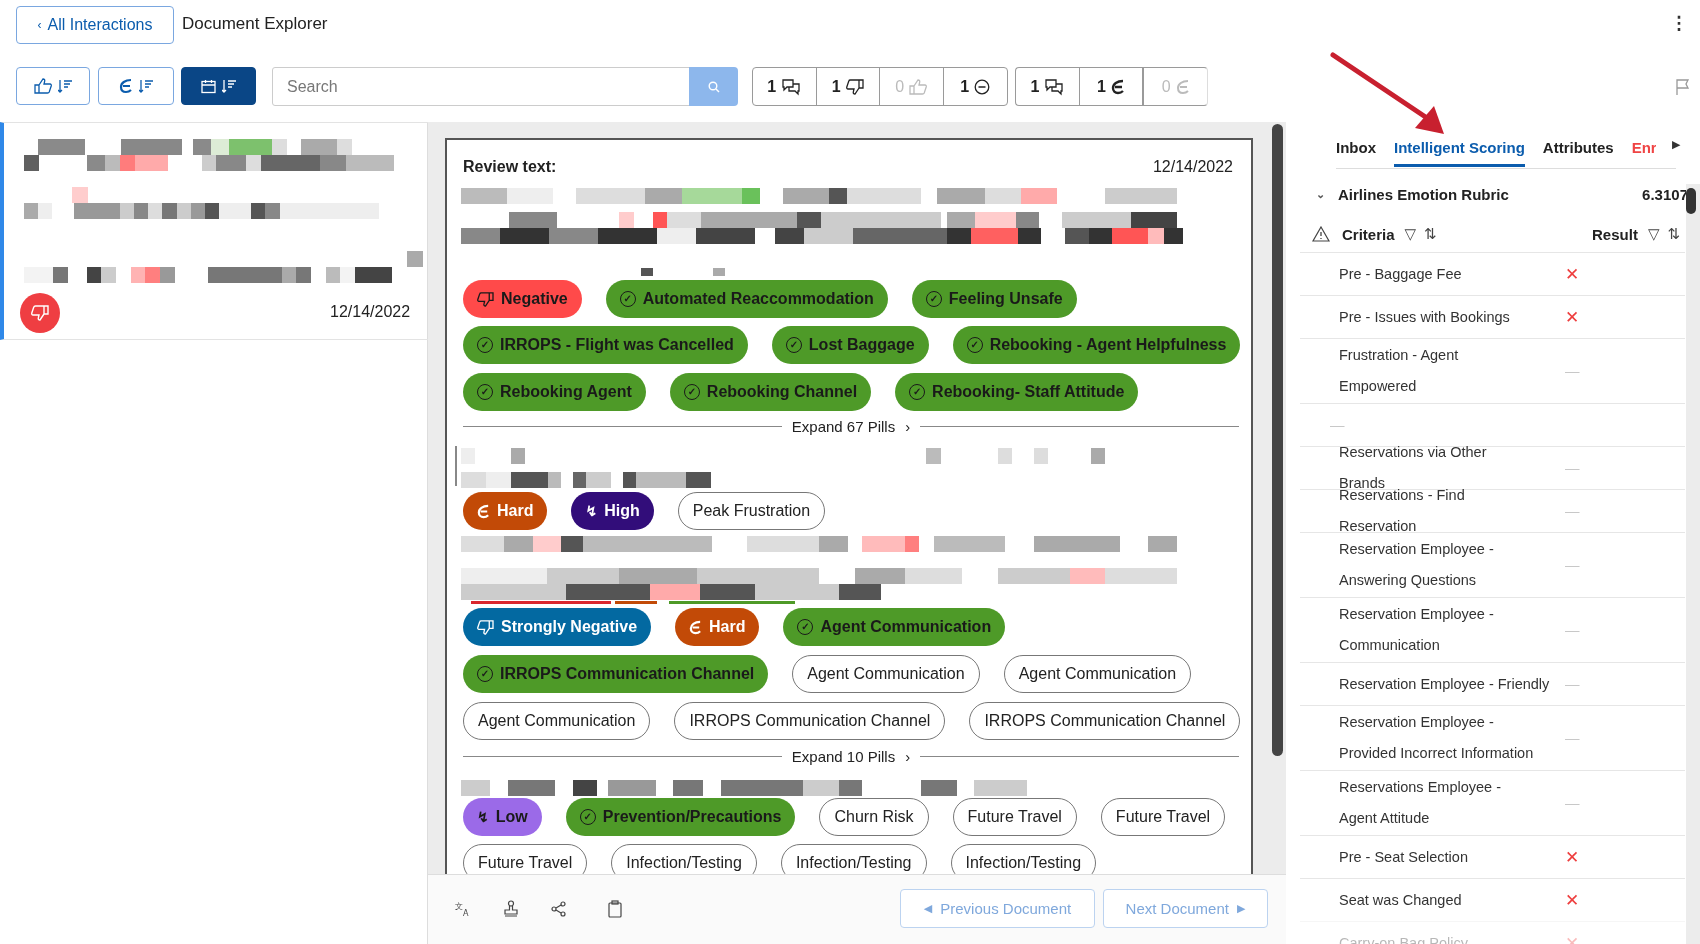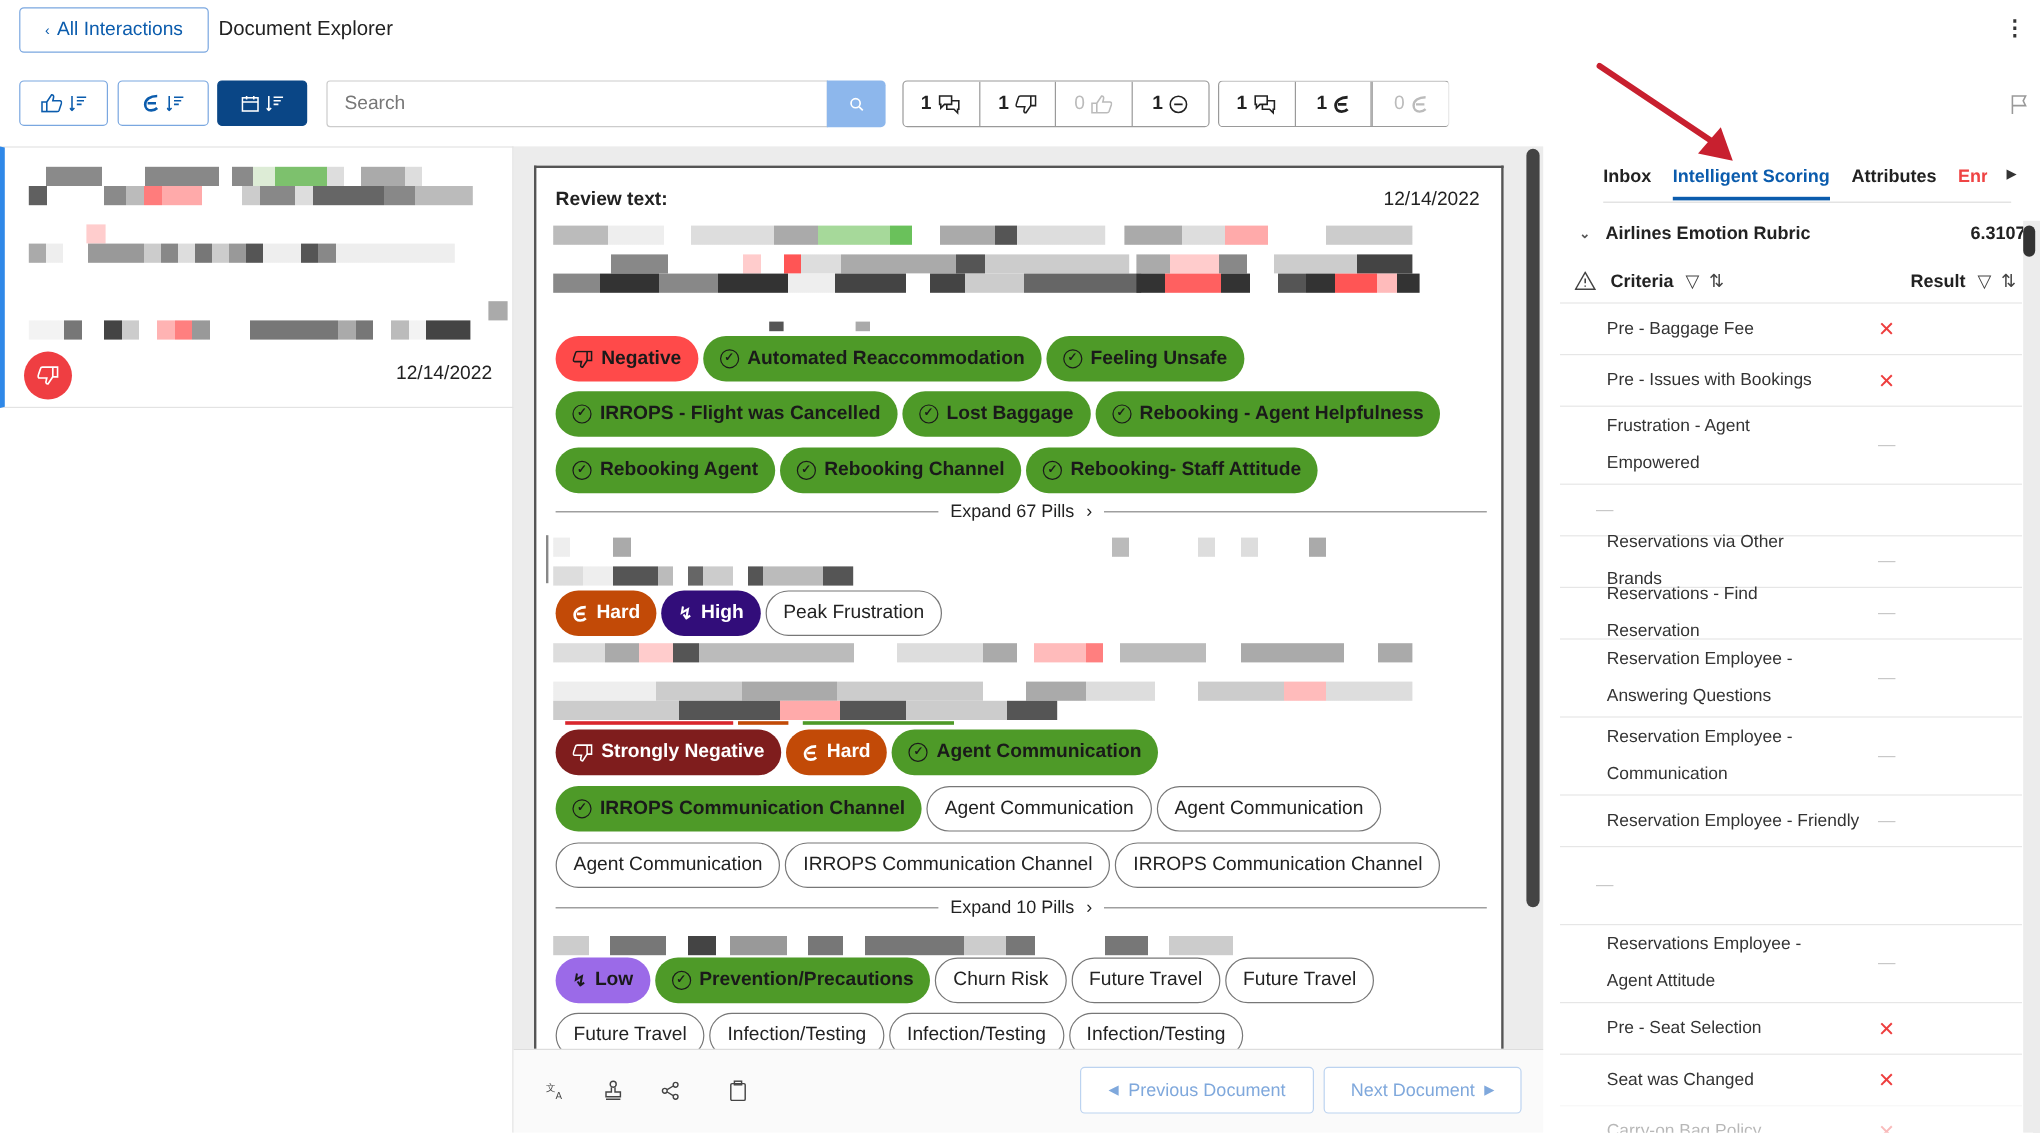--- a/index.html
+++ b/index.html
@@ -23,25 +23,25 @@
 
 .left-list{left:0;top:122px;width:428px;height:822px;border-right:1px solid #ddd}
 .doc-card{left:0;top:122px;width:428px;height:218px;border-left:4px solid #2f88e8;border-top:1px solid #e3e3e3;border-bottom:1px solid #e3e3e3}
 .pix{position:absolute;height:16px}
 
 .center-bg{left:428px;top:122px;width:858px;height:752px;background:#ececec}
 .doc-box{left:445px;top:138px;width:808px;height:740px;background:#fff;border:2px solid #555;border-bottom:none;overflow:hidden}
 .vscroll{left:1272px;top:124px;width:11px;height:632px;background:#444;border-radius:6px}
 .review-label{left:16px;top:18px;font-size:16px;font-weight:bold;color:#222}
 .review-date{right:18px;top:18px;font-size:16px;color:#222}
-.pill-row{position:absolute;left:16px;display:flex;gap:4px}
+.pill-row{position:absolute;left:16px;display:flex;gap:24px}
 .pill{height:38px;border-radius:19px;padding:0 14px;display:flex;align-items:center;gap:7px;font-size:16px;white-space:nowrap}
 .pill.green{background:#4e9a28;color:#1a1a1a;font-weight:bold}
 .pill.red{background:#ff4a4a;color:#1a1a1a;font-weight:bold}
-.pill.dred{background:#7f1d1d;color:#fff;font-weight:bold}
+.pill.dred{background:#0369a1;color:#fff;font-weight:bold}
 .pill.orange{background:#c24a07;color:#fff;font-weight:bold}
 .pill.purple{background:#320d7a;color:#fff;font-weight:bold}
 .pill.lavender{background:#9b6ae8;color:#1a1a1a;font-weight:bold}
 .pill.outline{background:#fff;border:1px solid #777;color:#222}
 .chk{width:16px;height:16px;border:1.5px solid #1a1a1a;border-radius:50%;display:inline-flex;align-items:center;justify-content:center;font-size:10px;line-height:1}
 .expand{position:absolute;left:16px;width:776px;display:flex;align-items:center;gap:10px;font-size:15px;color:#222}
 .expand .line{flex:1;height:1px;background:#888}
 
 .bottom-bar{left:428px;top:874px;width:858px;height:70px;background:#fafafa;border-top:1px solid #ddd}
 .tool-icon{top:898px;width:22px;height:22px;display:flex;align-items:center;justify-content:center;color:#444;font-size:15px}
@@ -471,20 +471,21 @@
     </div>
   <div class="crit-row" style="height:65px">
       <span class="crit-name">Reservation Employee - Communication</span>
       <span class="crit-res dash">—</span>
     </div>
   <div class="crit-row" style="height:43px">
       <span class="crit-name" style="width:250px">Reservation Employee - Friendly</span>
       <span class="crit-res dash" style="padding-left:15px">—</span>
     </div>
   <div class="crit-row" style="height:65px">
+      <span class="crit-name">Reservation Employee - Provided Incorrect Information</span>
       <span class="crit-res dash">—</span>
     </div>
   <div class="crit-row" style="height:65px">
       <span class="crit-name">Reservations Employee - Agent Attitude</span>
       <span class="crit-res dash">—</span>
     </div>
   <div class="crit-row" style="height:43px">
       <span class="crit-name">Pre - Seat Selection</span>
       <span class="crit-res x">✕</span>
     </div>

